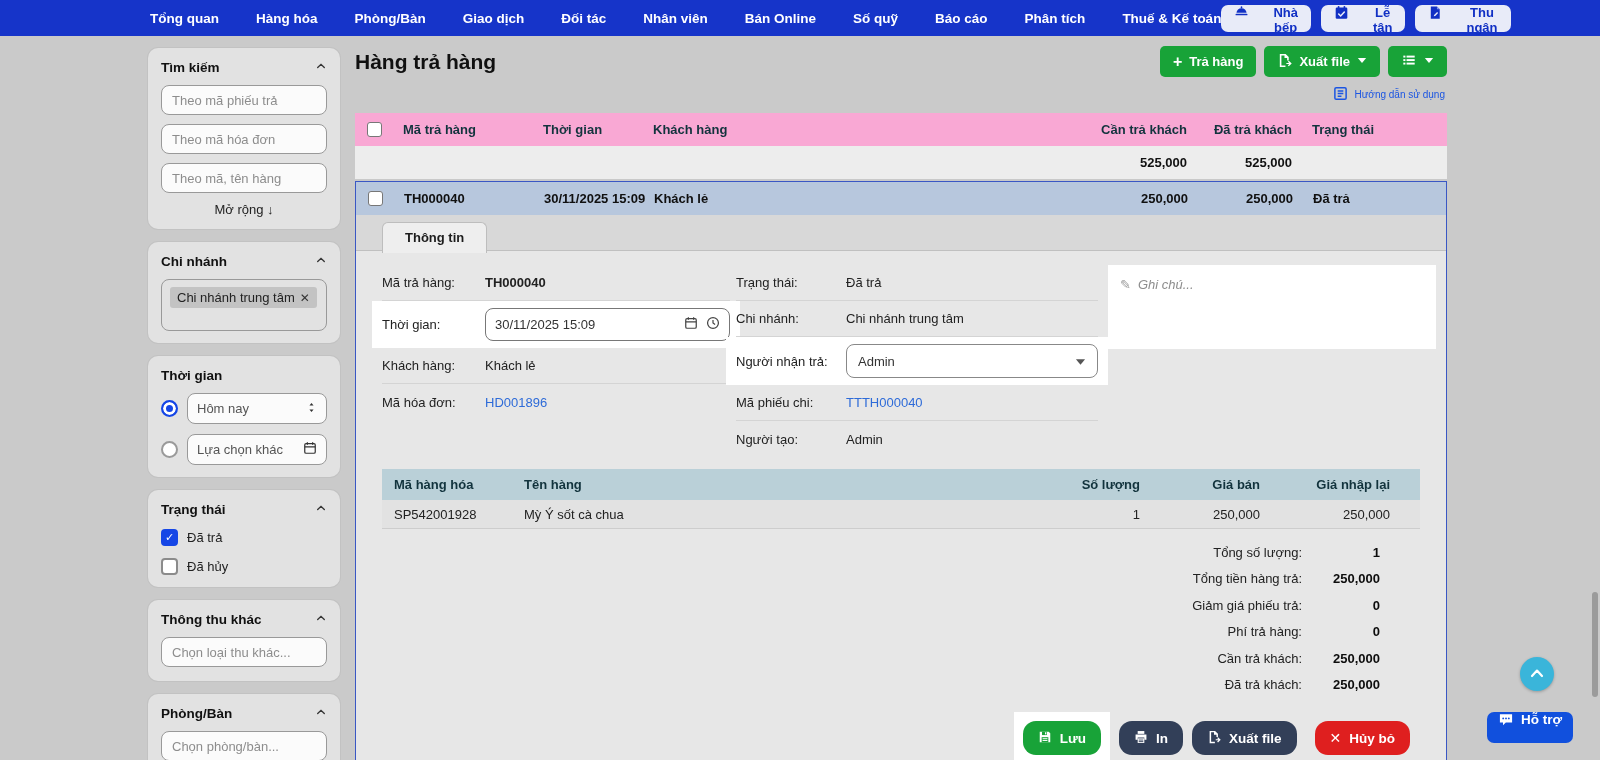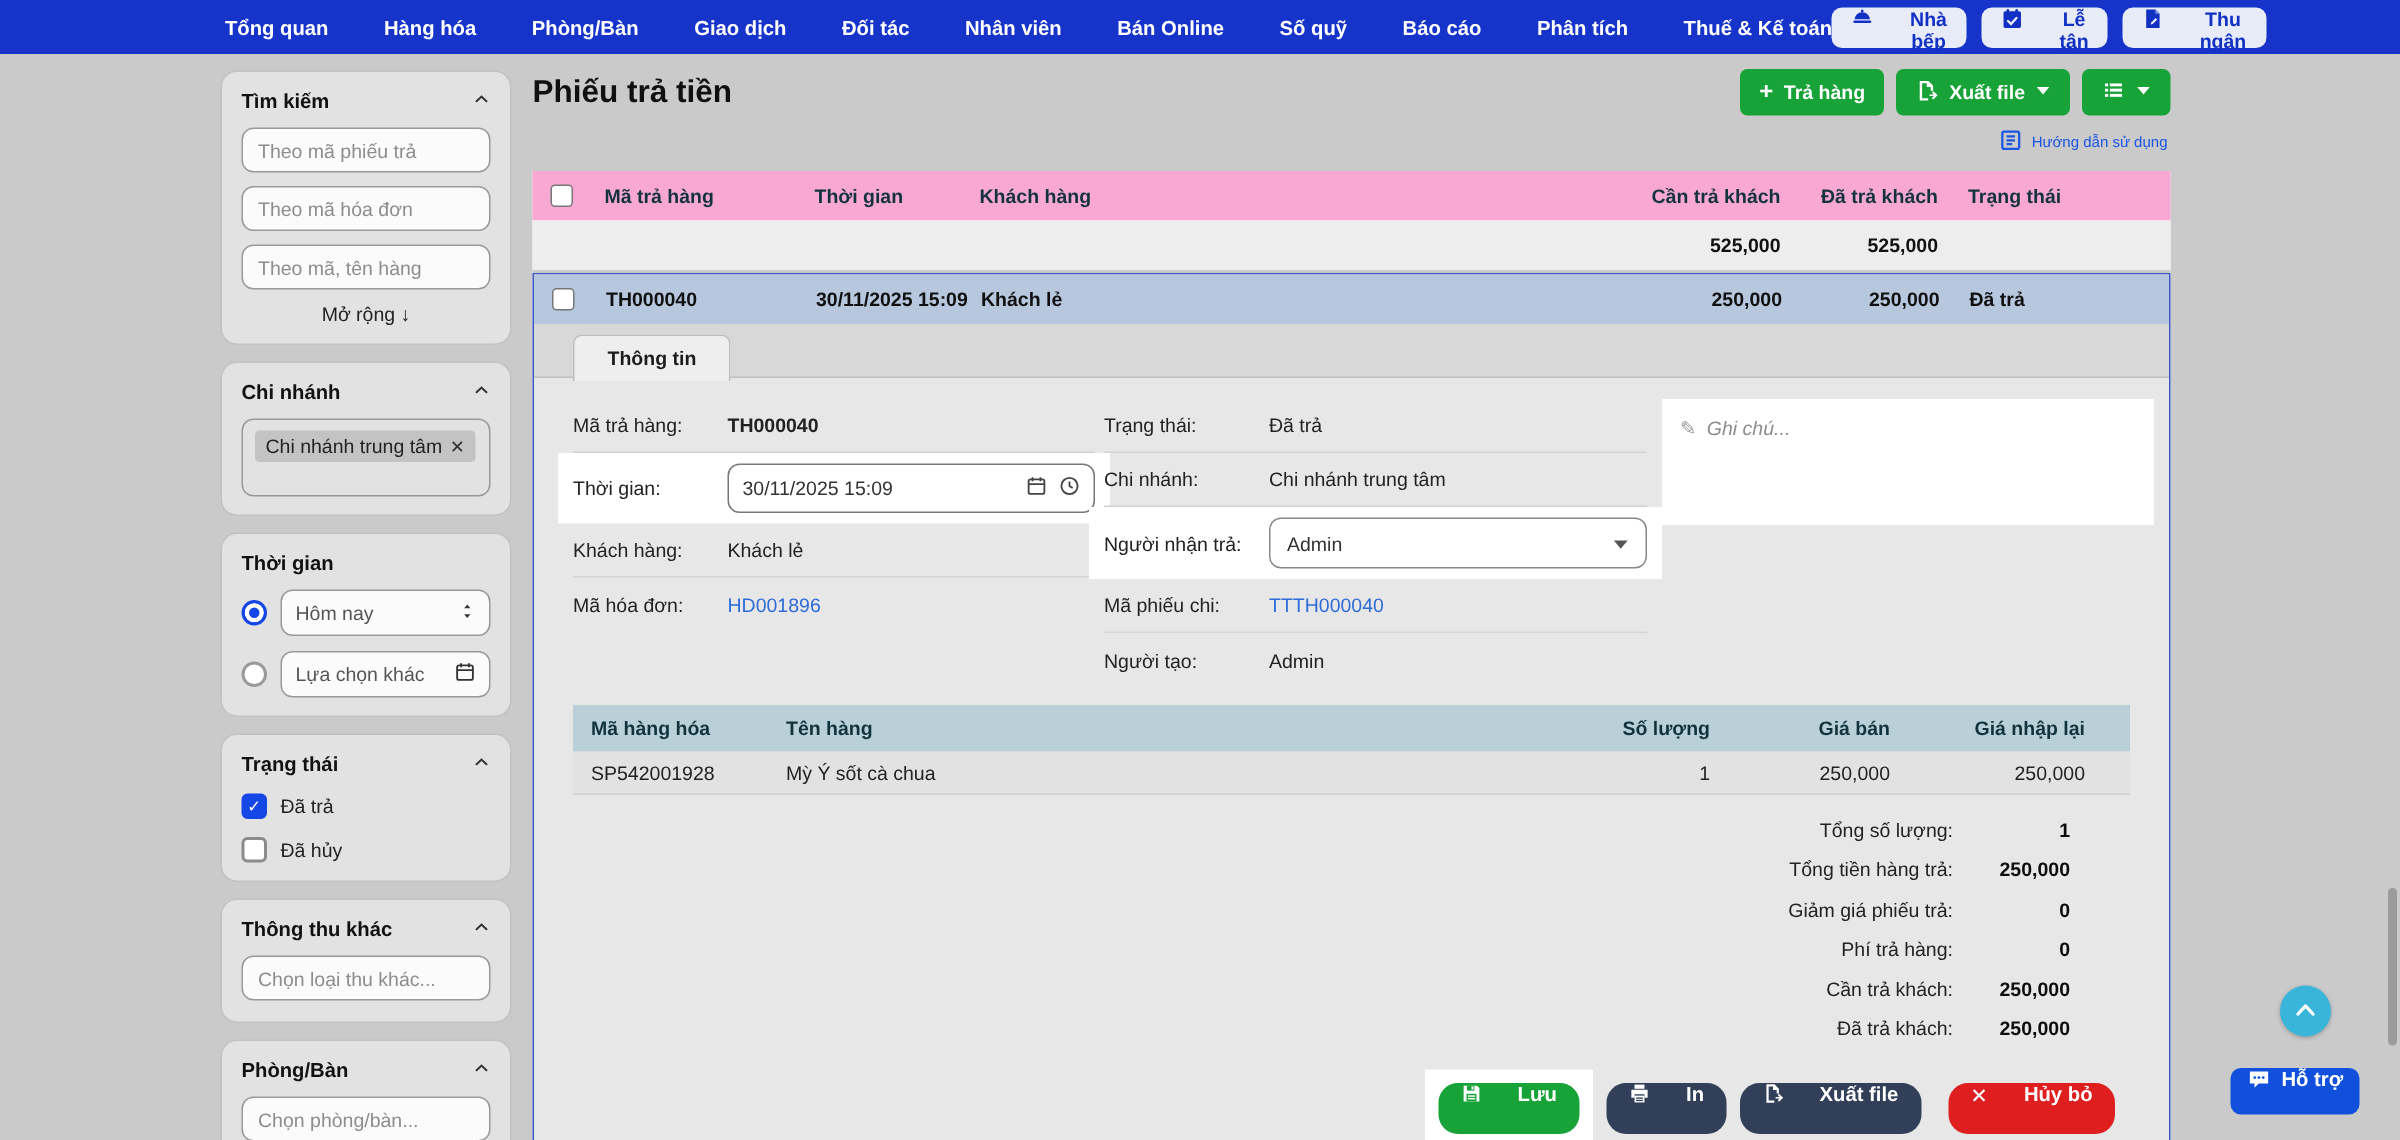--- a/index.html
+++ b/index.html
@@ -104,21 +104,21 @@
   .ibody { background:#e2e2e2; height:29px; border-bottom:1px solid #cdcdcd; color:#222; }
 
   
   .totals { margin:10px 66px 0 0; display:flex; flex-direction:column; gap:0; }
   .trow2 { display:flex; justify-content:flex-end; align-items:center; height:26.5px; }
   .tlabel { color:#222; }
   .tval { font-weight:bold; color:#0d0d0d; min-width:78px; text-align:right; }
 
   
   .panel-actions { display:flex; justify-content:flex-end; align-items:center; gap:9px; margin:14px 36px 0 0; padding-bottom:16px; }
-  .btn { display:inline-flex; gap:24px; border:none; border-radius:13px; height:34px;
+  .btn { display:inline-flex; align-items:center; gap:8px; border:none; border-radius:13px; height:34px;
          padding:0 15px; font-weight:bold; font-size:13.5px; color:#fff; font-family:inherit; cursor:pointer; }
   .btn.green { background:#18a338; }
   .btn.navy { background:#323f58; }
   .btn.red { background:#df1f1f; margin-left:9px; }
   .spot-btn { background:#fff; padding:9px 9px; display:inline-flex; }
   .x-glyph { font-size:14px; font-weight:bold; }
 
   
   .scrolltop { position:absolute; left:1520px; top:657px; width:34px; height:34px; border-radius:50%;
                background:#3ab5da; display:flex; align-items:center; justify-content:center; cursor:pointer; box-shadow:0 1px 3px rgba(0,0,0,.25); }
@@ -273,21 +273,21 @@
         <span><svg width="12" height="12" viewBox="0 0 16 16">
               <path d="M3.6 10L8 5.8 12.4 10" stroke="#333" stroke-width="1.8" fill="none" stroke-linecap="round"></path>
             </svg></span>
       </div>
       <input class="s-input" style="margin-bottom: 2px;" placeholder="Chọn phòng/bàn...">
     </section>
   </aside>
 
   <main class="main">
     <div class="main-head">
-      <h1 class="page-title">Phiếu trả tiền</h1>
+      <h1 class="page-title">Hàng trả hàng</h1>
       <div class="head-actions">
         <button class="btn-green">
           <span class="plus-glyph">+</span>
           <span>Trả hàng</span>
         </button>
         <button class="btn-green">
           <span><svg width="15" height="15" viewBox="0 0 16 16" fill="#fff">
                 <path d="M3 1h6.2l3.3 3.3V8h-1.7V5.4H8V2.7H4.7v10.6H9V15H3z"></path>
                 <path d="M10 10.6h3l-1.4-1.4 1-1 3.1 3-3.1 3-1-1 1.4-1.4h-3z"></path>
               </svg></span>

